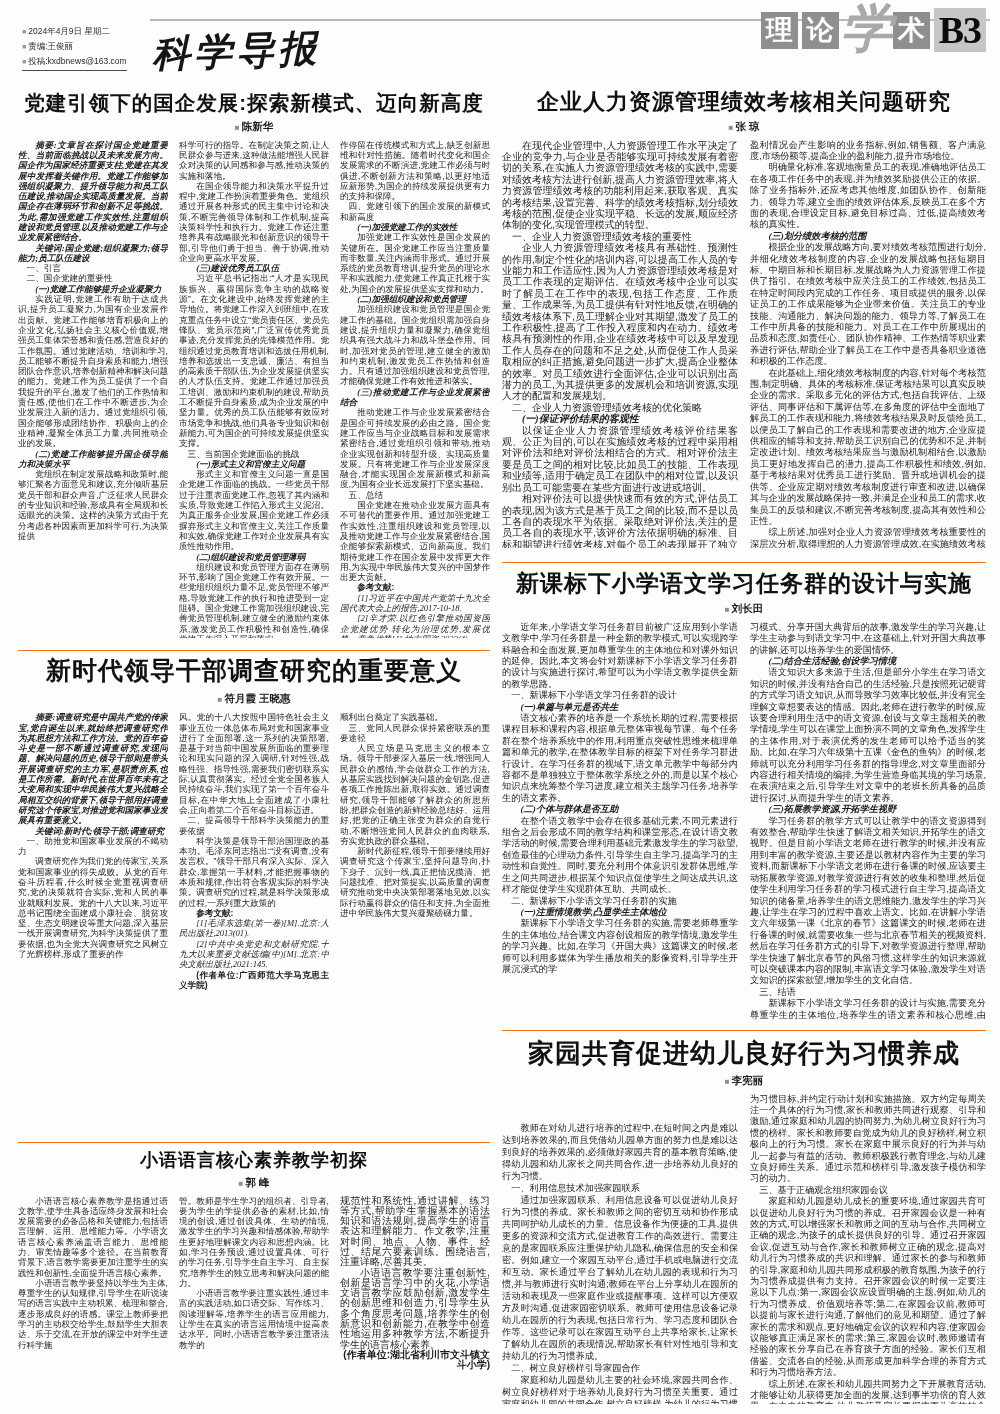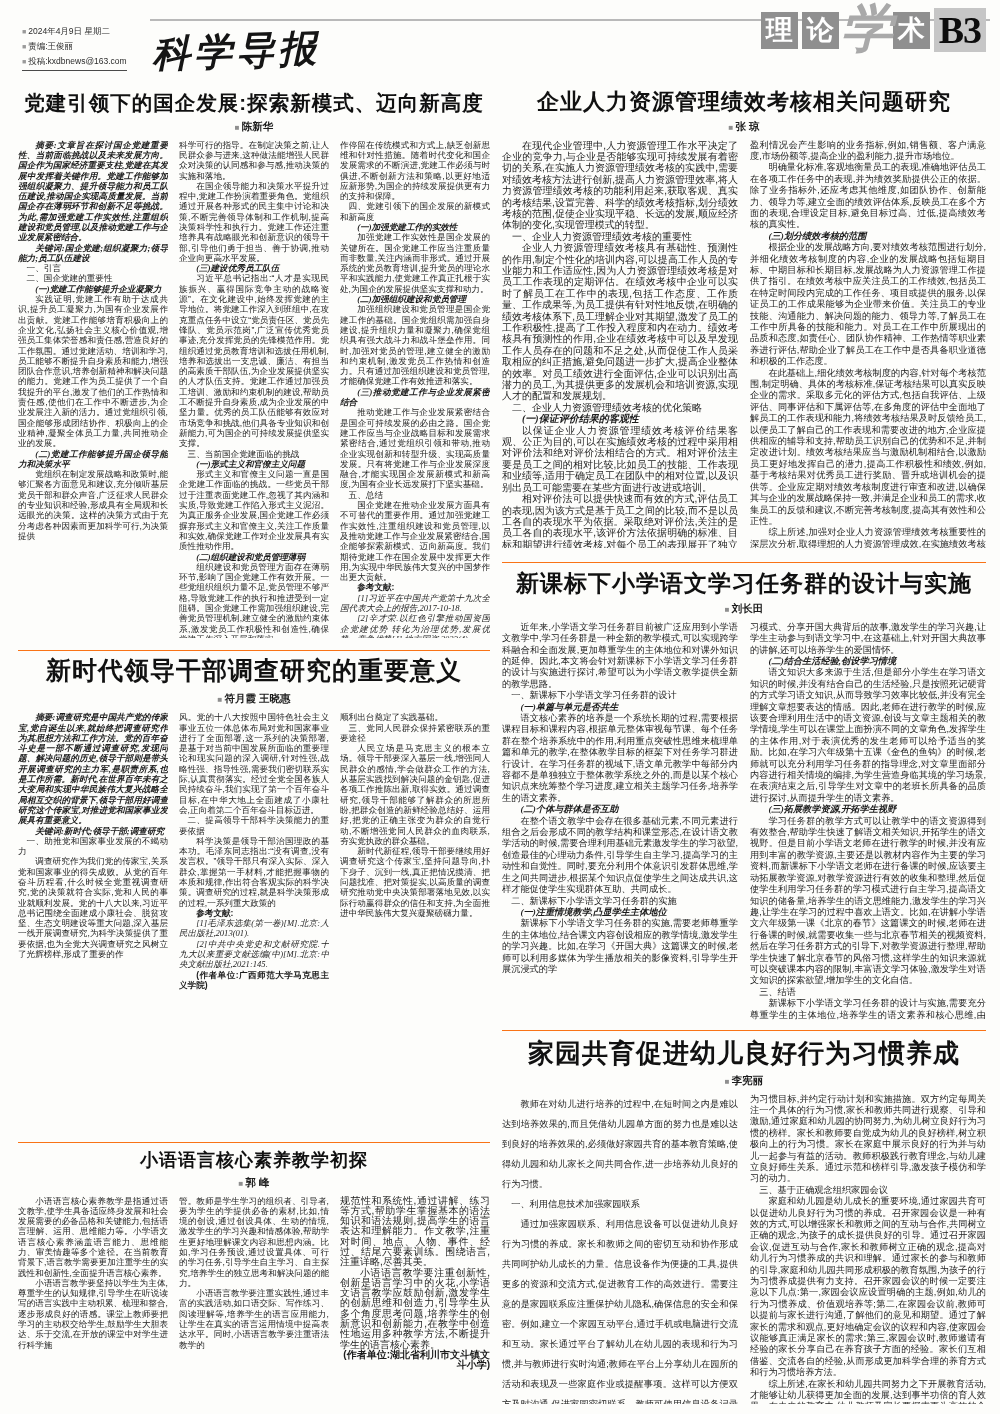--- a/index.html
+++ b/index.html
@@ -175,21 +175,21 @@
             <div class="seg p">学习任务群的教学方式可以让教学中的语文资源得到有效整合,帮助学生快速了解语文相关知识,开拓学生的语文视野。但是目前小学语文老师在进行教学的时候,并没有应用到丰富的教学资源,主要还是以教材内容作为主要的学习资料,而新课标下小学语文老师在进行备课的时候,应该要主动拓展教学资源,对教学资源进行有效的收集和整理,然后促使学生利用学习任务群的学习模式进行自主学习,提高语文知识的储备量,培养学生的语文思维能力,激发学生的学习兴趣,让学生在学习的过程中喜欢上语文。比如,在讲解小学语文六年级第一课《北京的春节》这篇课文的时候,老师在进行备课的时候,就需要收集一些与北京春节相关的视频资料,然后在学习任务群方式的引导下,对教学资源进行整理,帮助学生快速了解北京春节的风俗习惯,这样学生的知识来源就可以突破课本内容的限制,丰富语文学习体验,激发学生对语文知识的探索欲望,增加学生的文化自信。</div>
             <div class="seg h1">三、结语</div>
             <div class="seg p">新课标下小学语文学习任务群的设计与实施,需要充分尊重学生的主体地位,培养学生的语文素养和核心思维,由此,小学语文的教学质量和教学效率会得到明显提升。小学语文教学中实践学习任务群的教学方式还有很多,本文只是针对几点进行简单的说明,未来还需要进行细心地钻研,拓展更多更好的教学方式。</div>
           </div>
         </div>
       </section>
       <section class="article ruled" style="left: 502px; top: 1030px; width: 484px; height: 382px;">
         <div class="a-title" style="font-size: 26px;">家园共育促进幼儿良好行为习惯养成</div>
         <div class="a-byline"><span class="sq">■ </span><span>李宪丽</span></div>
         <div class="cols" style="height: 310px;">
-          <div class="col" style="width: 236px; font-size: 9.2px; line-height: 20px;">
+          <div class="col" style="width: 236px; font-size: 9.2px; line-height: 12px; margin-top: 28px;">
             <div class="seg p">教师在对幼儿进行培养的过程中,在短时间之内是难以达到培养效果的,而且凭借幼儿园单方面的努力也是难以达到良好的培养效果的,必须做好家园共育的基本教育策略,使得幼儿园和幼儿家长之间共同合作,进一步培养幼儿良好的行为习惯。</div>
             <div class="seg h1">一、利用信息技术加强家园联系</div>
             <div class="seg p">通过加强家园联系、利用信息设备可以促进幼儿良好行为习惯的养成。家长和教师之间的密切互动和协作形成共同呵护幼儿成长的力量。信息设备作为便捷的工具,提供更多的资源和交流方式,促进教育工作的高效进行。需要注意的是家园联系应注重保护幼儿隐私,确保信息的安全和保密。例如,建立一个家园互动平台,通过手机或电脑进行交流和互动。家长通过平台了解幼儿在幼儿园的表现和行为习惯,并与教师进行实时沟通;教师在平台上分享幼儿在园所的活动和表现及一些家庭作业或提醒事项。这样可以方便双方及时沟通,促进家园密切联系。教师可使用信息设备记录幼儿在园所的行为表现,包括日常行为、学习态度和团队合作等。这些记录可以在家园互动平台上共享给家长,让家长了解幼儿在园所的表现情况,帮助家长有针对性地引导和支持幼儿的行为习惯养成。</div>
             <div class="seg h1">二、树立良好榜样引导家园合作</div>
             <div class="seg p">家庭和幼儿园是幼儿主要的社会环境,家园共同合作、树立良好榜样对于培养幼儿良好行为习惯至关重要。通过家庭和幼儿园的共同合作,树立良好榜样,为幼儿的行为习惯养成奠定坚实基础。关键在于加强双方的沟通和互动,形成一致的目标和规范,并通过示范和互相支持,激励幼儿积极参与和模仿。需要注意的是家园共同合作应注重平等和尊重,充分考虑家庭和幼儿园的特点和需求,共同寻求最适合幼儿的行为习惯养成策略。例如,家园协同计划,家长和教师制定家园协同计划,明确共同关注的行</div>
           </div>
           <div class="col" style="width: 236px; font-size: 9.2px; line-height: 11.4px;">
             <div class="seg pc">为习惯目标,并约定行动计划和实施措施。双方约定每周关注一个具体的行为习惯,家长和教师共同进行观察、引导和激励,通过家庭和幼儿园的协同努力,为幼儿树立良好行为习惯的榜样。家长和教师要自觉成为幼儿的良好榜样,树立积极向上的行为习惯。家长在家庭中展示良好的行为并与幼儿一起参与有益的活动。教师积极践行教育理念,与幼儿建立良好师生关系。通过示范和榜样引导,激发孩子模仿和学习的动力。</div>
             <div class="seg h1">三、基于正确观念组织家园会议</div>
             <div class="seg p">家庭和幼儿园是幼儿成长的重要环境,通过家园共育可以促进幼儿良好行为习惯的养成。召开家园会议是一种有效的方式,可以增强家长和教师之间的互动与合作,共同树立正确的观念,为孩子的成长提供良好的引导。通过召开家园会议,促进互动与合作,家长和教师树立正确的观念,提高对幼儿行为习惯养成的共识和理解。通过家长的参与和教师的引导,家庭和幼儿园共同形成积极的教育氛围,为孩子的行为习惯养成提供有力支持。召开家园会议的时候一定要注意以下几点:第一,家园会议应设置明确的主题,例如,幼儿的行为习惯养成、价值观培养等;第二,在家园会议前,教师可以提前与家长进行沟通,了解他们的意见和期望。通过了解家长的需求和观点,更好地确定会议的议程和内容,使家园会议能够真正满足家长的需求;第三,家园会议时,教师邀请有经验的家长分享自己在养育孩子方面的经验。家长们互相借鉴、交流各自的经验,从而形成更加科学合理的养育方式和行为习惯培养方法。</div>

